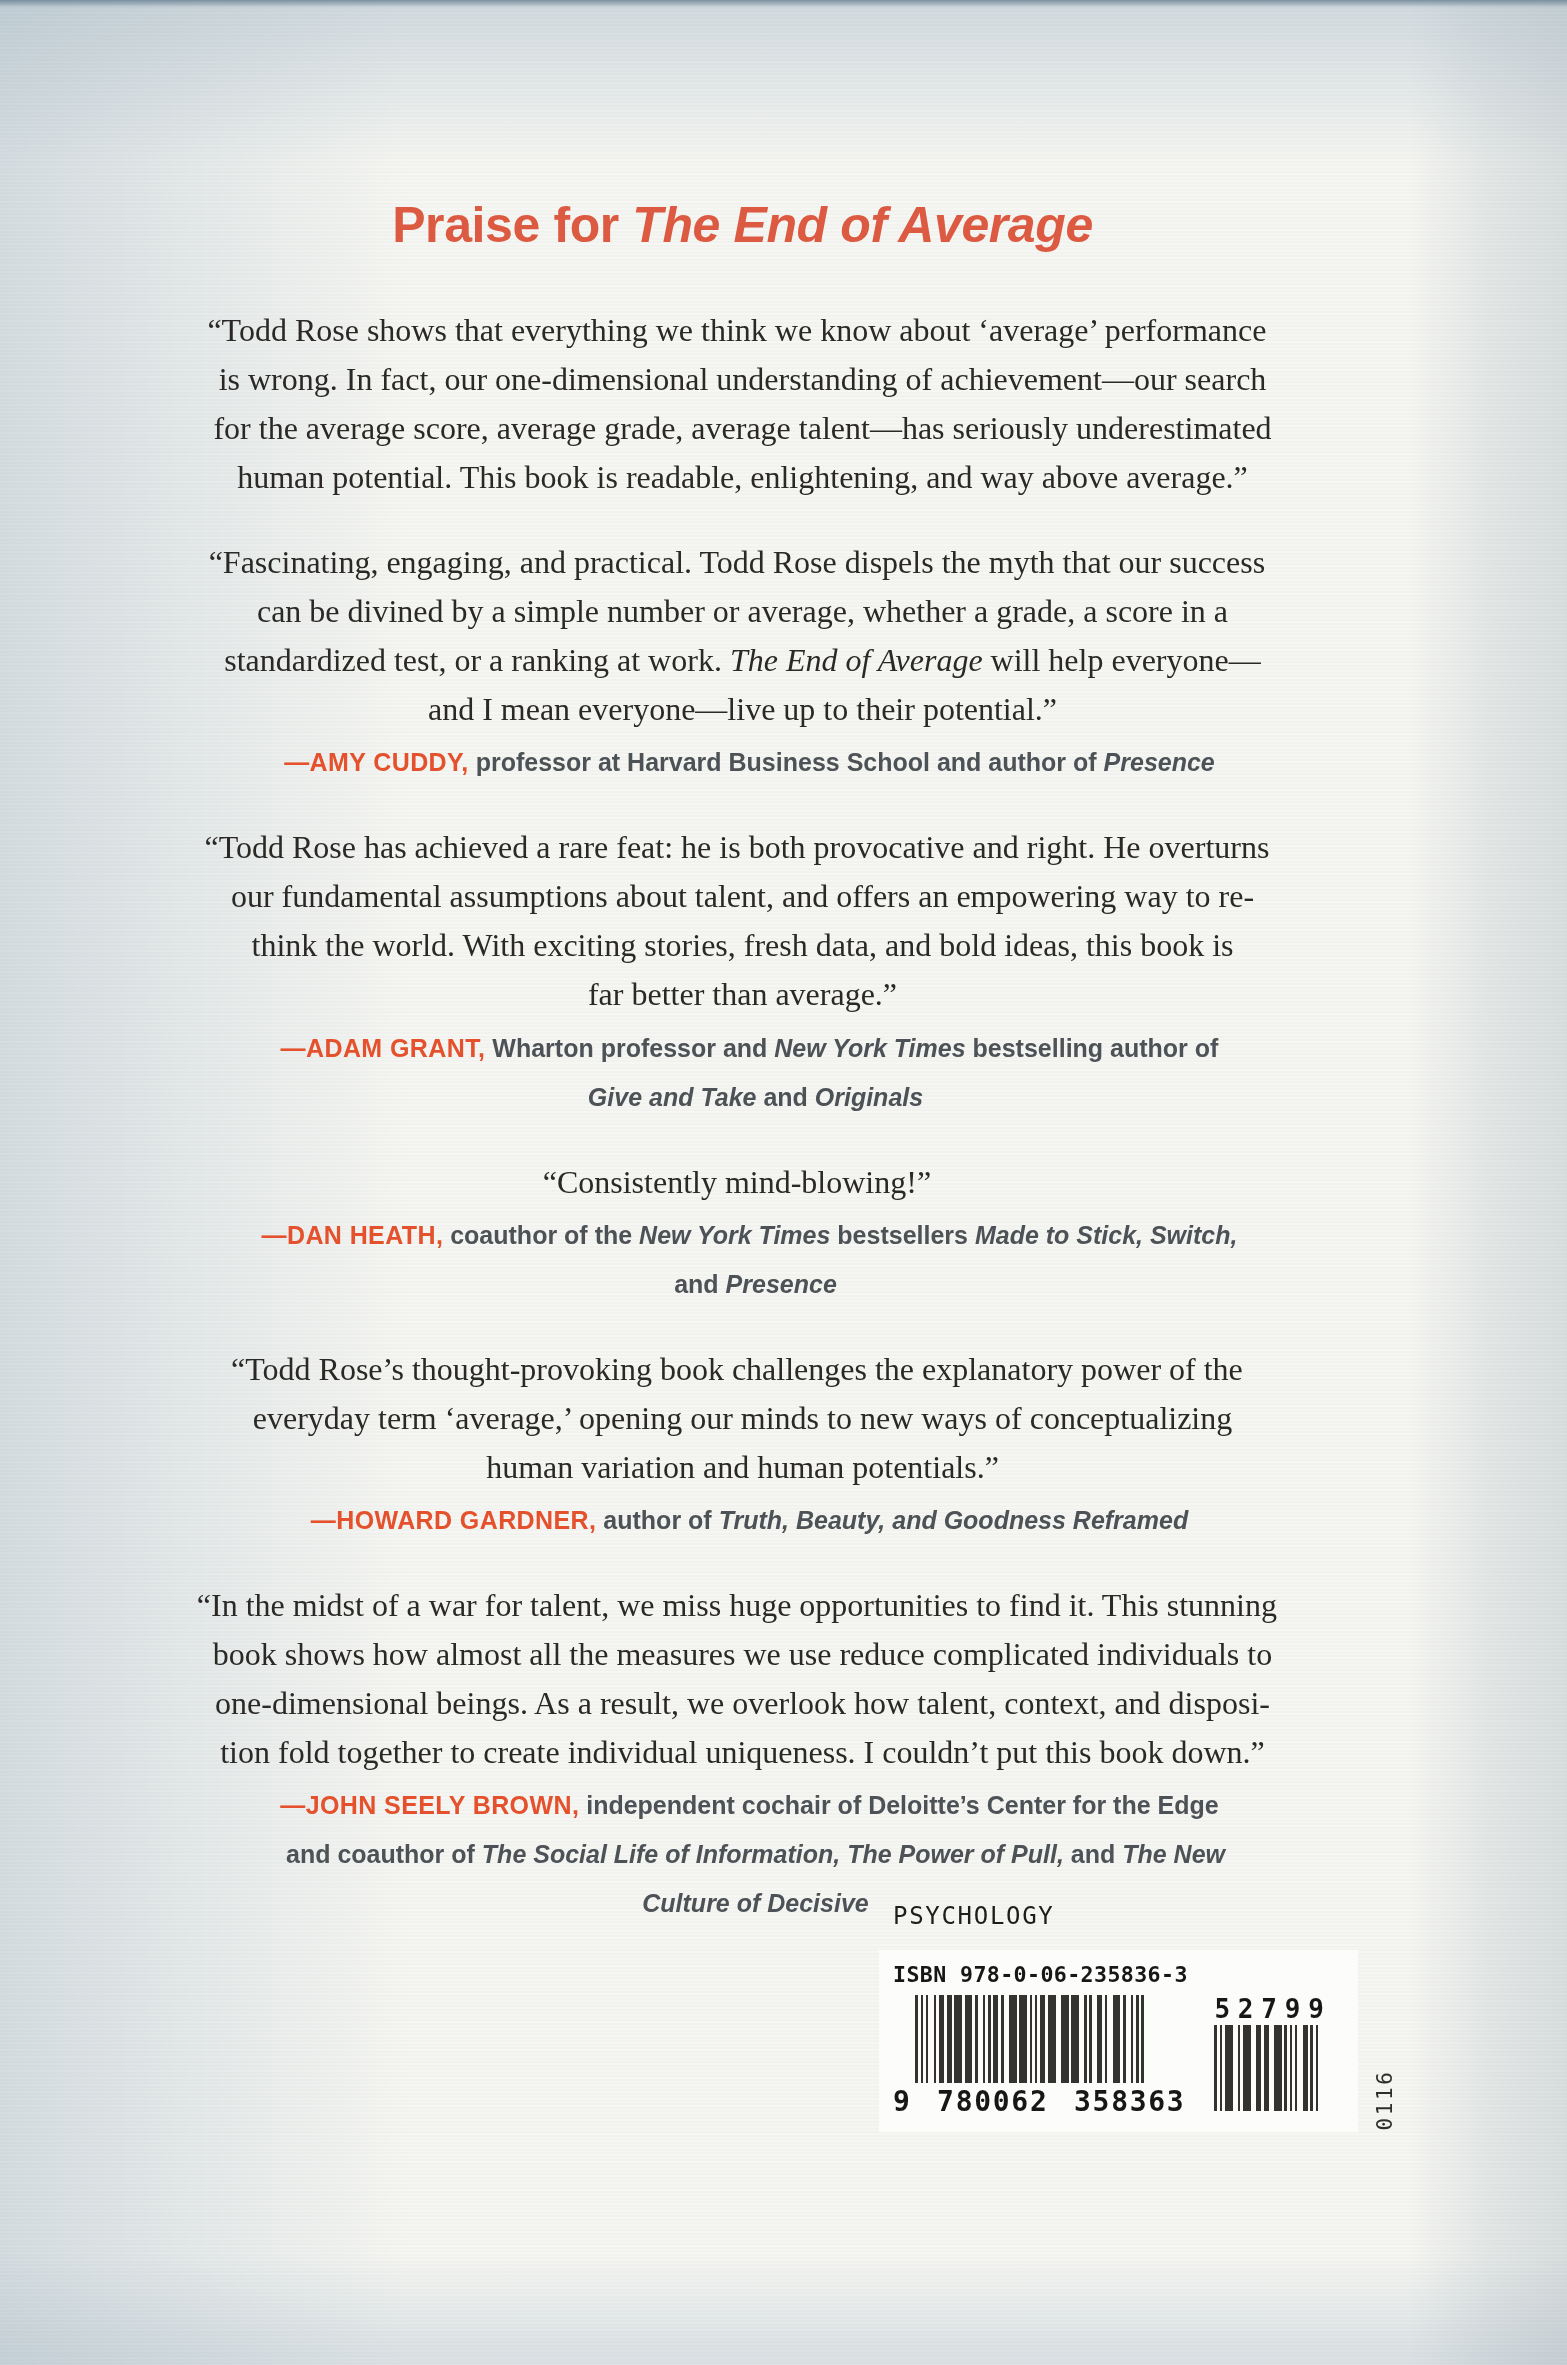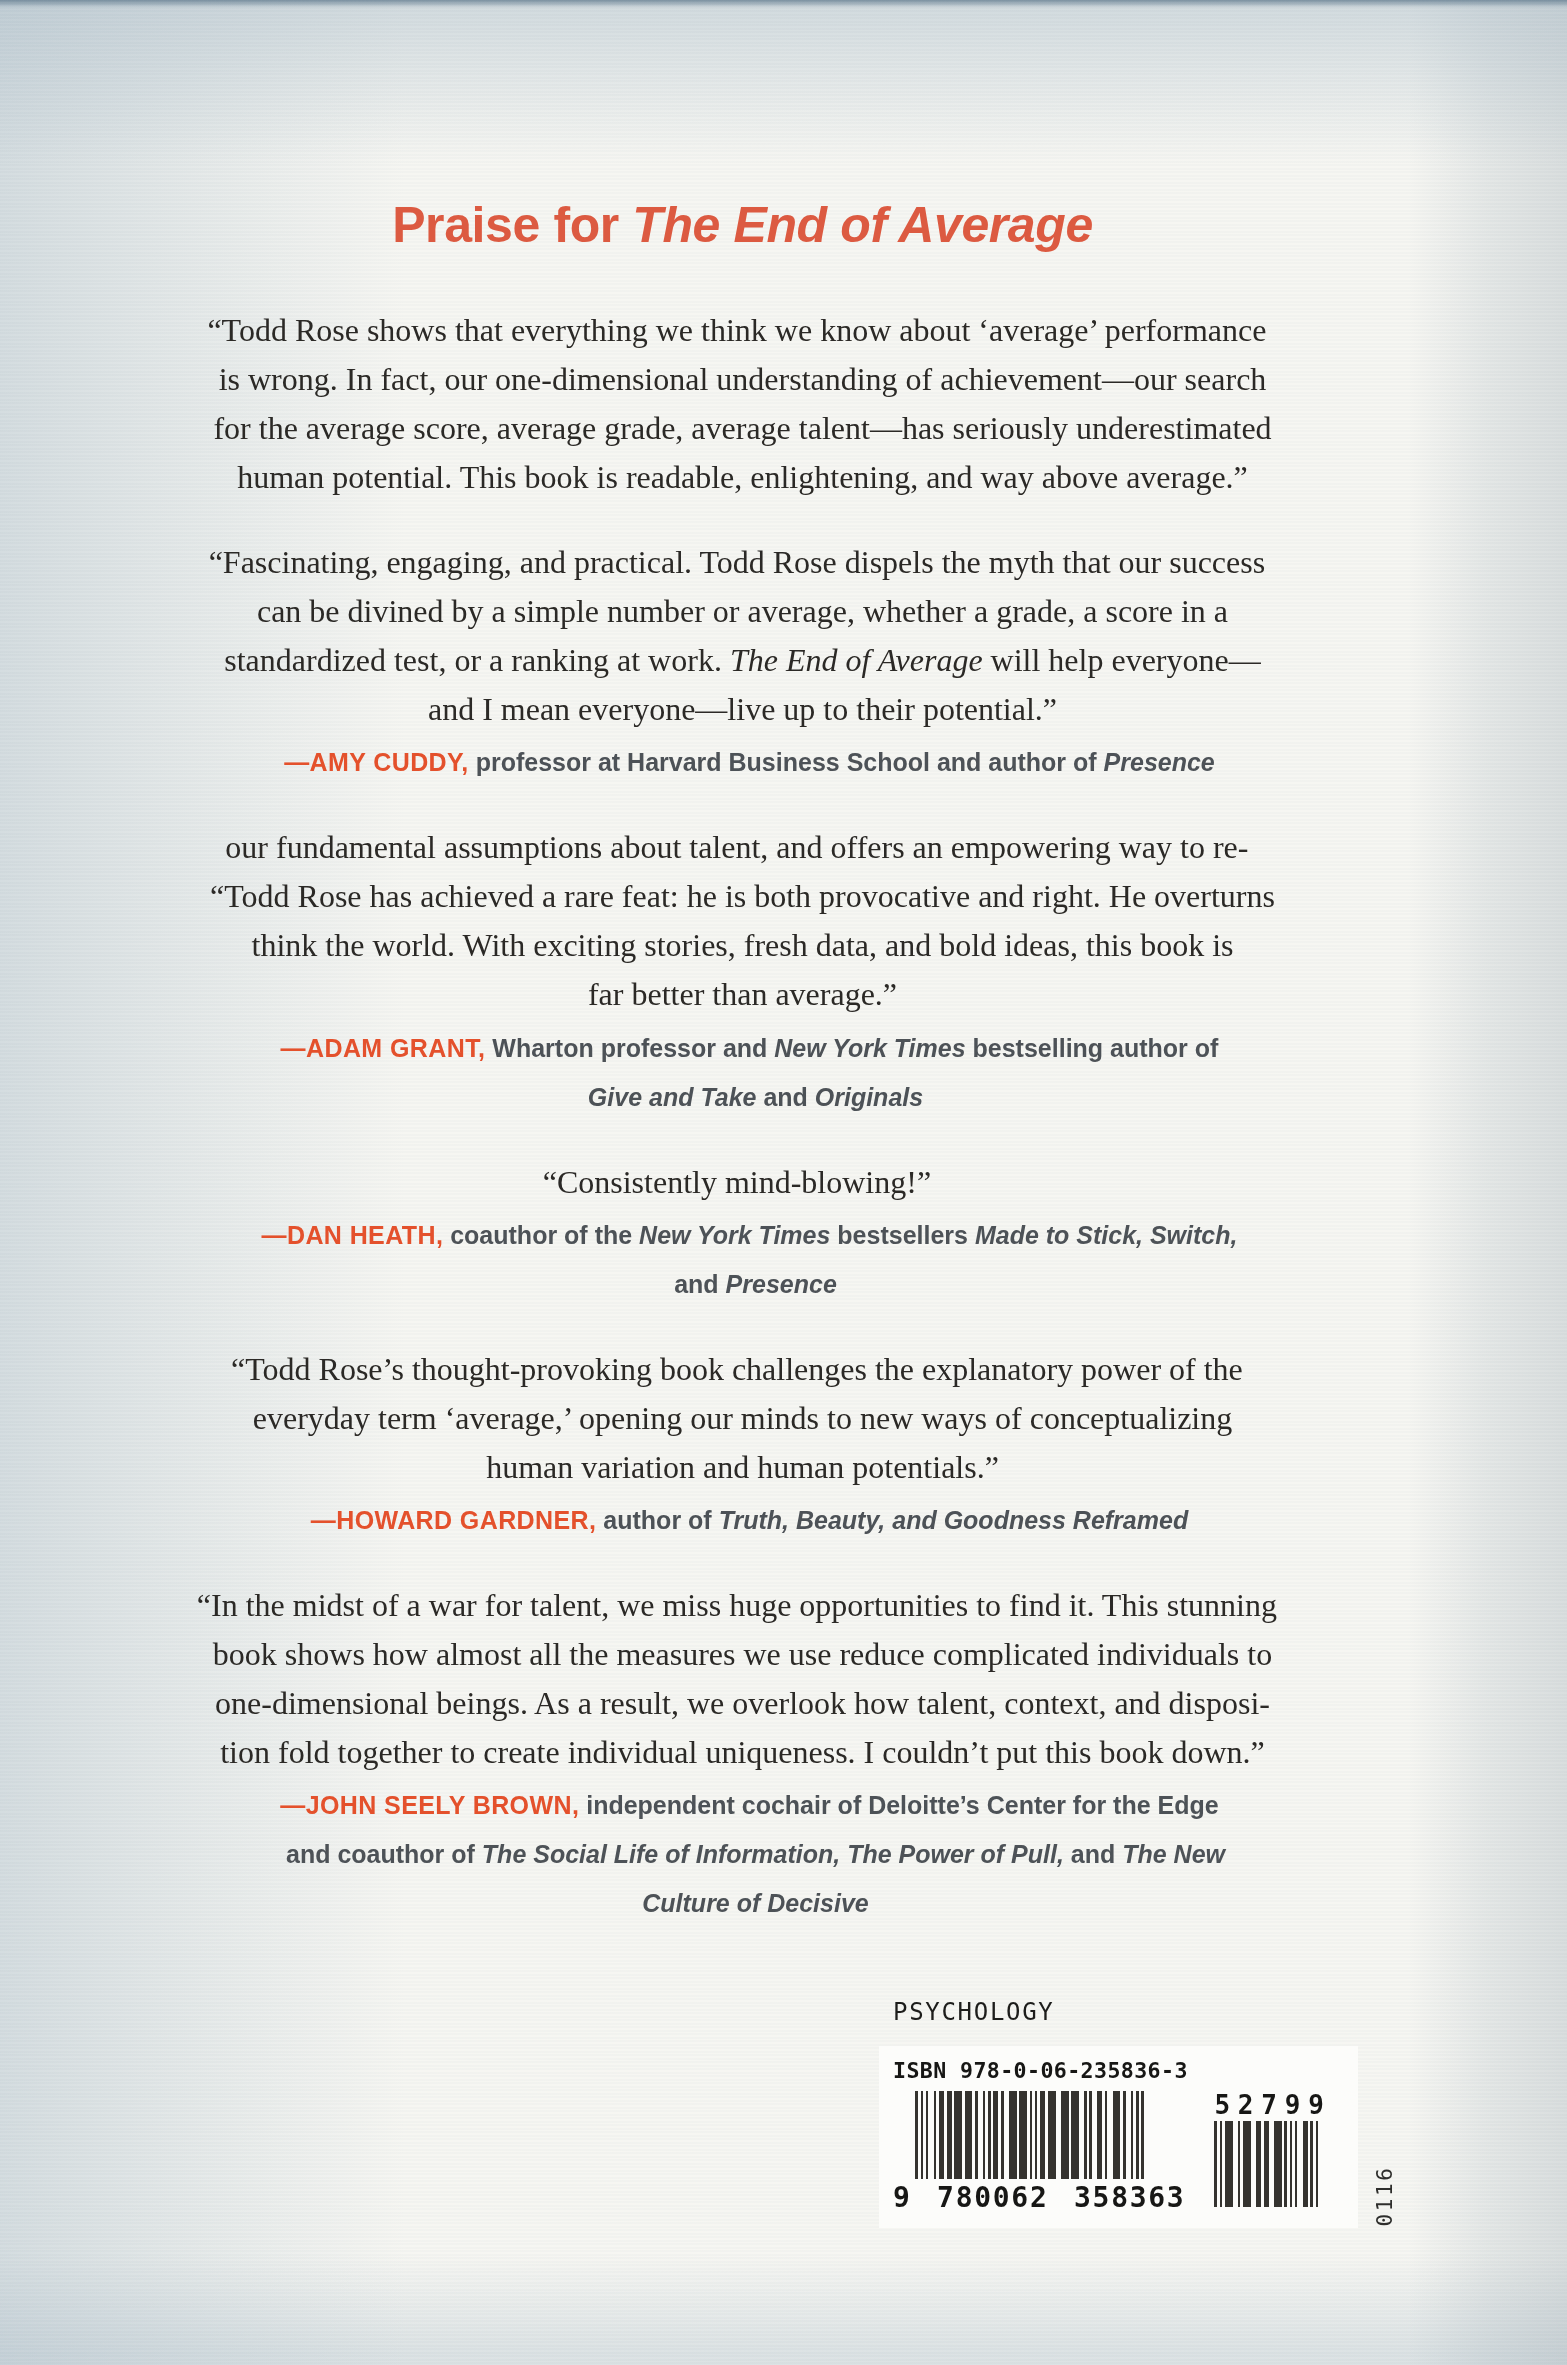--- a/index.html
+++ b/index.html
@@ -42,21 +42,21 @@
   .att{
     margin:4.3px 0 0 14px;
     font-size:25px;line-height:49px;font-weight:600;
     color:var(--attribution-text);
   }
   .att .line{white-space:nowrap;}
   .att .line:not(:first-child){padding-left:12px;}
   .it{font-style:italic;}
   .name{color:var(--accent-name);font-weight:800;letter-spacing:0.4px;}
 
-  .footer{position:absolute;left:879px;top:1998px;width:569px;}
+  .footer{position:absolute;left:879px;top:1902px;width:569px;}
   .category{
     margin-left:14px;
     font-family:"DejaVu Sans Mono", monospace;
     font-size:24px;line-height:29px;letter-spacing:1.7px;
     color:var(--category-text);font-weight:500;
   }
   .panel{
     margin-top:19px;
     background:#fcfcfa;
     width:451px;
@@ -118,22 +118,22 @@
           <div class="line"><span>standardized test, or a ranking at work. </span><span class="it">The End of Average</span><span> will help everyone—</span></div>
           <div class="line"><span>and I mean everyone—live up to their potential.”</span></div>
         </div>
       <div class="att">
           <div class="line"><span class="name">—AMY CUDDY,</span><span> professor at Harvard Business School and author of </span><span class="it">Presence</span></div>
         </div>
     </section>
 
     <section class="quote-block">
       <div class="quote">
+          <div class="line"><span>“Todd Rose has achieved a rare feat: he is both provocative and right. He overturns</span></div>
           <div class="line"><span>our fundamental assumptions about talent, and offers an empowering way to re-</span></div>
-          <div class="line"><span>“Todd Rose has achieved a rare feat: he is both provocative and right. He overturns</span></div>
           <div class="line"><span>think the world. With exciting stories, fresh data, and bold ideas, this book is</span></div>
           <div class="line"><span>far better than average.”</span></div>
         </div>
       <div class="att">
           <div class="line"><span class="name">—ADAM GRANT,</span><span> Wharton professor and </span><span class="it">New York Times</span><span> bestselling author of</span></div>
           <div class="line"><span class="it">Give and Take</span><span> and </span><span class="it">Originals</span></div>
         </div>
     </section>
 
     <section class="quote-block">

